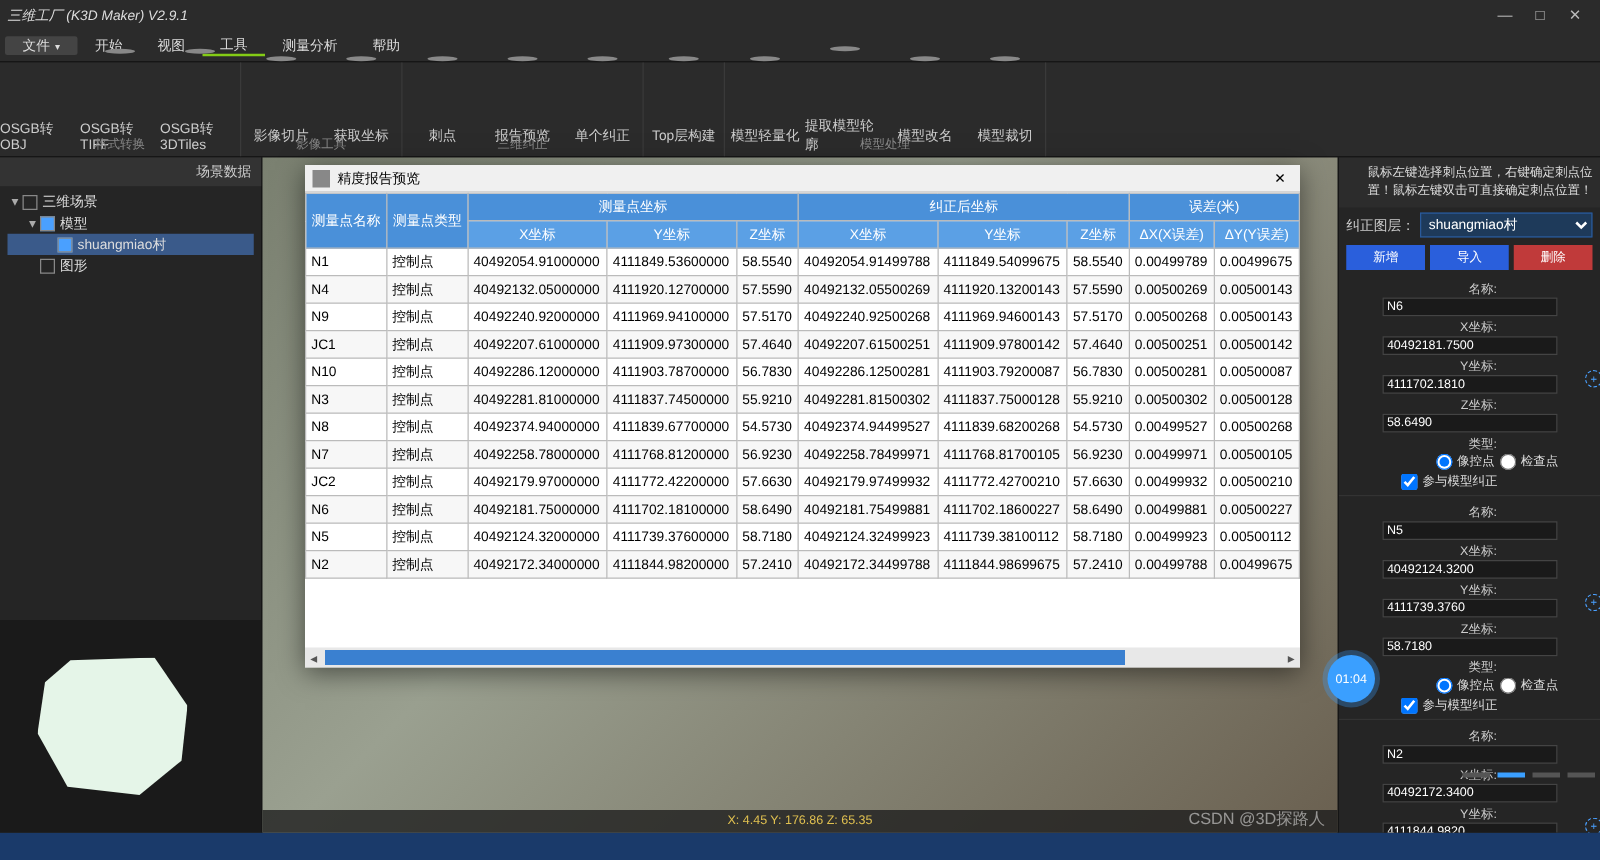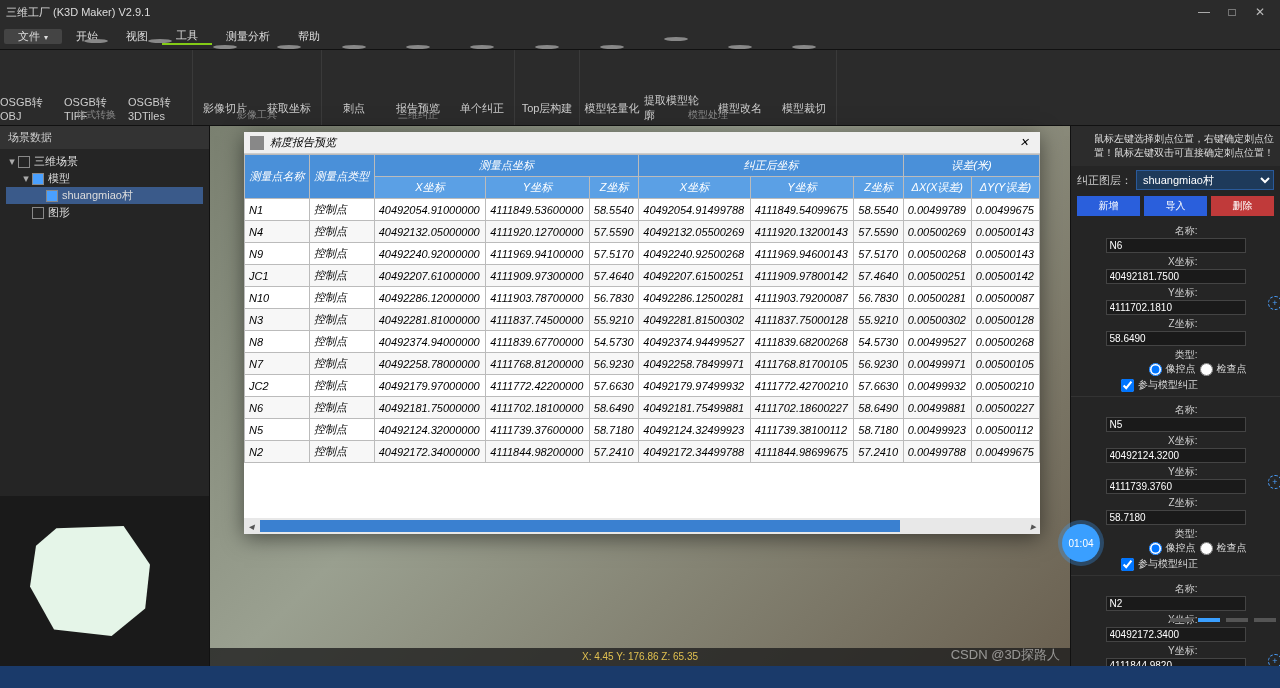--- a/index.html
+++ b/index.html
@@ -1,33 +1,33 @@
 <!DOCTYPE html>
 <html><head>
 <meta charset="utf-8">
 <style>
 *{box-sizing:border-box;margin:0;padding:0;font-family:"Microsoft YaHei",Arial,sans-serif;font-size:11px;}
 body{background:#1e1e1e;color:#ccc;width:1280px;height:688px;overflow:hidden;position:relative;}
 .titlebar{height:24px;background:#2b2b2b;display:flex;align-items:center;padding:0 6px;}
-.titlebar .title{flex:1;color:#ddd;}
+.titlebar .title{flex:1;color:#ddd;font-style:italic;}
 .titlebar .winbtn{width:28px;text-align:center;color:#bbb;cursor:pointer;font-size:12px;}
 .menubar{height:26px;background:#2b2b2b;display:flex;align-items:center;border-bottom:1px solid #111;}
 .menubar .menu{padding:0 14px;color:#ddd;cursor:pointer;}
 .menu-file{background:#444;border-radius:2px;margin-left:4px;position:relative;}
 .menu-file::after{content:"▾";margin-left:4px;font-size:8px;}
 .menu-active{border-bottom:2px solid #84cc16;}
 .toolbar{height:76px;background:#2b2b2b;display:flex;border-bottom:1px solid #111;}
 .toolgrp{display:flex;flex-direction:column;align-items:center;padding:2px 0;border-right:1px solid #3a3a3a;}
 .toolgrp .btns{display:flex;}
 .toolbtn{display:flex;flex-direction:column;align-items:center;justify-content:center;width:64px;height:56px;cursor:pointer;color:#ccc;gap:48px;}
 .toolbtn .ico{width:24px;height:24px;border:2px solid #888;border-radius:50%;margin-bottom:4px;display:flex;align-items:center;justify-content:center;font-size:10px;color:#888;}
 .toolgrp .grplabel{color:#888;font-size:10px;height:16px;}
 .workspace{position:relative;height:calc(100% - 148px);display:flex;}
 .sidebar{width:210px;background:#252525;border-right:1px solid #111;display:flex;flex-direction:column;}
-.panel-header{background:#333;padding:4px 8px;color:#ccc;}
+.panel-header{background:#333;padding:4px 8px;color:#ccc;text-align:right;}
 .tree{padding:4px 6px;flex:0 0 auto;}
 .tree-item{display:flex;align-items:center;padding:1px 0;color:#ddd;cursor:pointer;}
 .tree-item .tw{width:12px;text-align:center;color:#aaa;}
 .tree-item .cb{width:12px;height:12px;border:1px solid #888;margin-right:4px;}
 .tree-item.sel{background:#3a5a8a;}
 .indent1{padding-left:14px;} .indent2{padding-left:28px;}
 .minimap{margin-top:auto;height:170px;background:#1a1a1a;position:relative;}
 .minimap .shape{position:absolute;left:30px;top:30px;width:120px;height:110px;background:#e5f5e8;clip-path:polygon(22% 2%,78% 0%,100% 35%,96% 75%,68% 100%,20% 94%,0% 55%,5% 18%);}
 .main3d{flex:1;background:#555;position:relative;background:linear-gradient(135deg,#7a8070 0%,#9aa090 40%,#6a6050 100%);}
 .statusline{position:absolute;bottom:0;left:0;right:0;height:18px;background:rgba(30,30,30,0.8);text-align:center;color:#e0c050;font-size:10px;line-height:18px;}
@@ -44,21 +44,21 @@
 .fieldrow label{width:44px;text-align:right;color:#ccc;font-size:10px;}
 .fieldrow input[type=text]{flex:1;background:#1a1a1a;border:1px solid #444;color:#fff;padding:1px 3px;font-size:10px;}
 .radiorow{display:flex;align-items:center;gap:4px;color:#ddd;font-size:10px;margin-left:44px;}
 .radiorow input{margin:0;}
 .checkrow{margin-left:44px;color:#ddd;font-size:10px;display:flex;align-items:center;gap:4px;}
 .sidecheck{position:absolute;left:-10px;top:50%;color:#4aa0ff;}
 .sideadd{position:absolute;right:-2px;top:44%;width:14px;height:14px;border:1px dashed #4aa0ff;border-radius:50%;color:#4aa0ff;font-size:9px;text-align:center;line-height:12px;}
 .donebtn{margin:6px;padding:4px;background:#0c4a6e;border:1px solid #555;color:#ddd;cursor:pointer;text-align:center;}
 .donebtn .cb{display:inline-block;width:10px;height:10px;border:1px solid #888;margin-right:4px;vertical-align:middle;}
 
-.dialog{position:absolute;left:244px;top:132px;width:796px;height:402px;background:#fff;color:#000;box-shadow:0 4px 20px rgba(0,0,0,0.5);display:flex;flex-direction:column;font-style:italic;}
+.dialog{position:absolute;left:244px;top:132px;width:796px;height:402px;background:#fff;color:#000;box-shadow:0 4px 20px rgba(0,0,0,0.5);display:flex;flex-direction:column;}
 .dlg-title{height:22px;background:#f0f0f0;border-bottom:1px solid #ccc;display:flex;align-items:center;padding:0 6px;}
 .dlg-title .ico{width:14px;height:14px;background:#888;margin-right:6px;}
 .dlg-title .x{margin-left:auto;cursor:pointer;width:20px;text-align:center;}
 .dlg-body{flex:1;overflow:hidden;position:relative;}
 table{border-collapse:collapse;width:100%;}
 th,td{border:1px solid #bbb;padding:3px 4px;font-size:11px;text-align:left;white-space:nowrap;}
 thead th{background:#4a90d9;color:#fff;font-weight:normal;text-align:center;}
 thead tr.sub th{background:#5ba0e5;}
 tbody tr:nth-child(even){background:#f7f7f7;}
 .dlg-scroll{position:absolute;bottom:0;left:0;right:0;height:16px;background:#e8e8e8;display:flex;align-items:center;}

